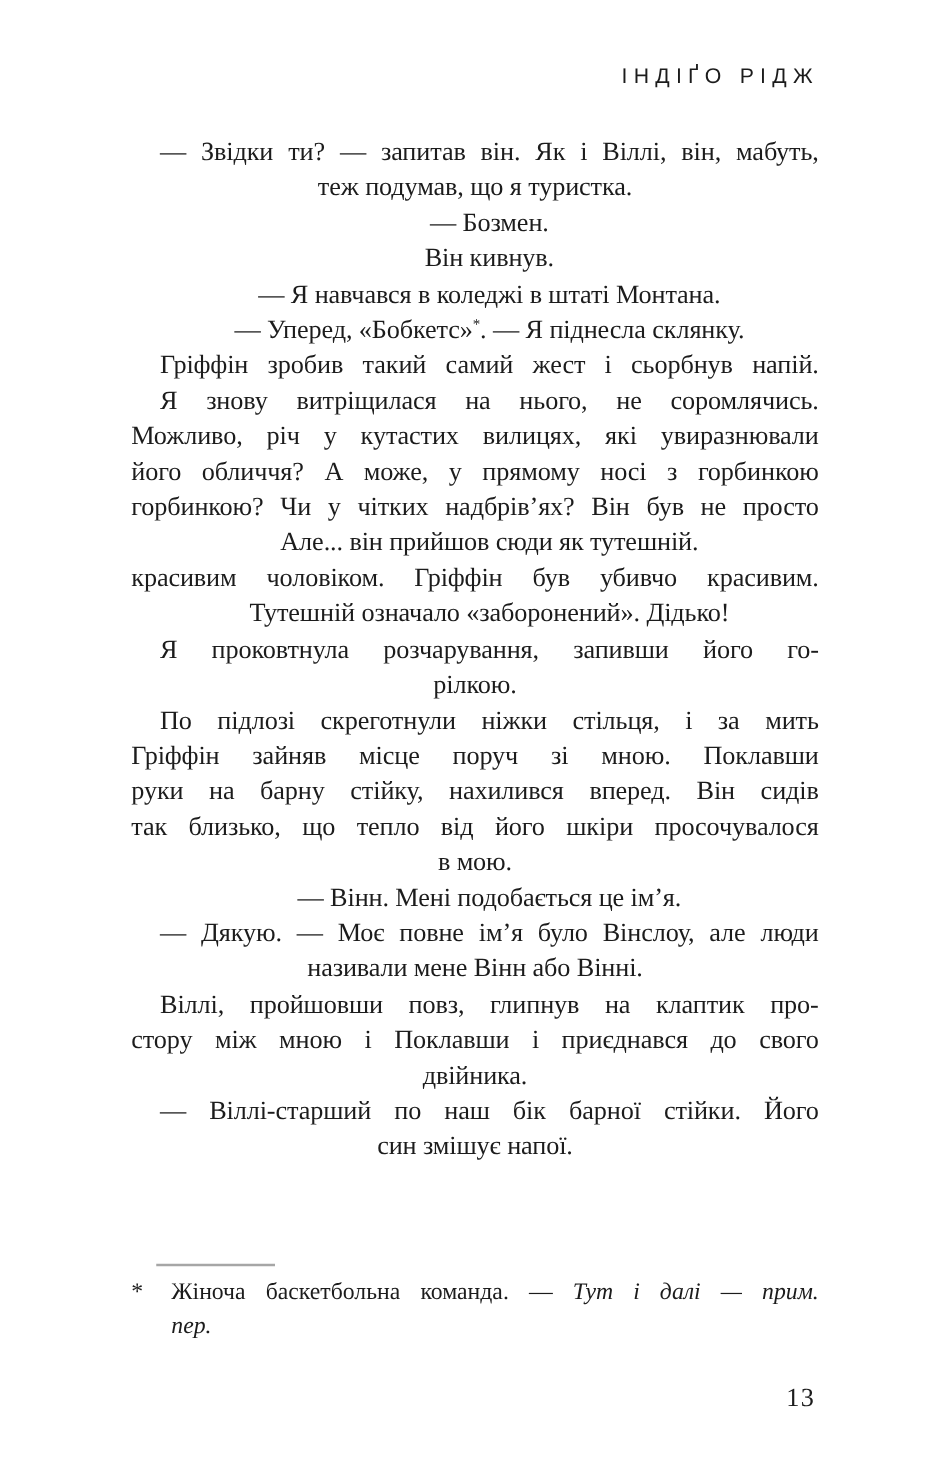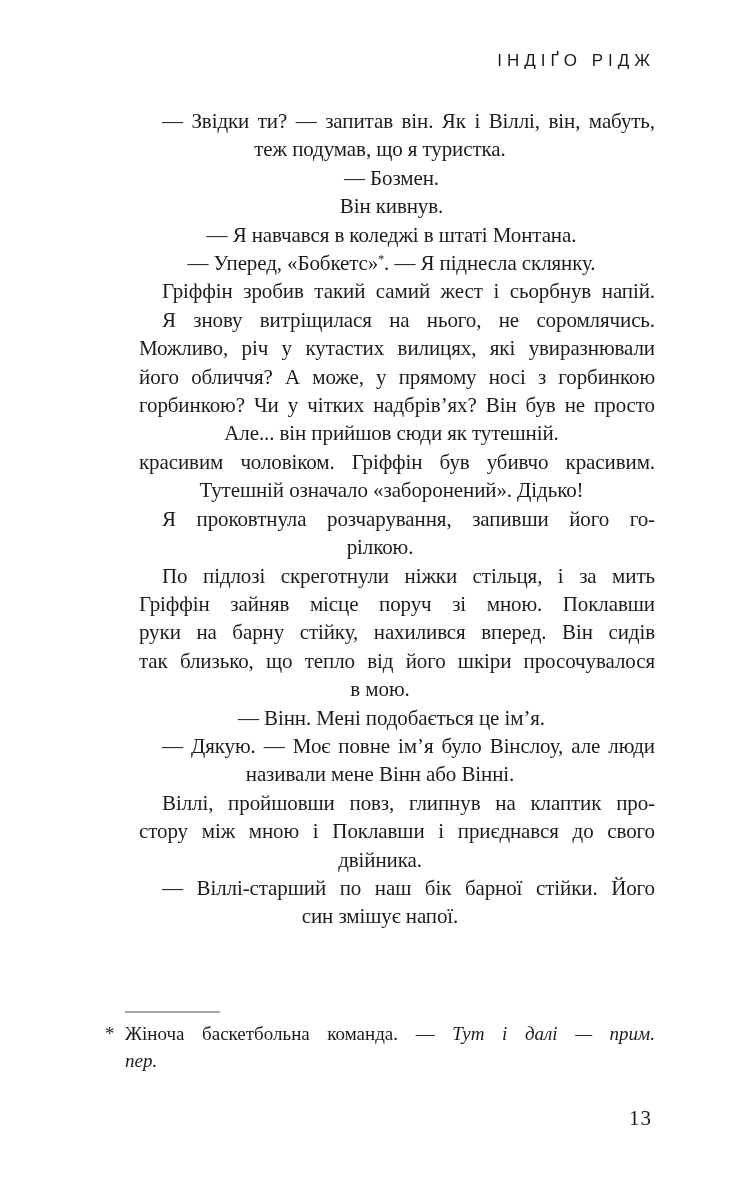--- a/index.html
+++ b/index.html
@@ -28,21 +28,21 @@
     position: absolute;
     left: 105px;
     top: 107px;
     width: 550px;
     font-size: 21px;
     line-height: 28.4px;
     letter-spacing: -0.1px;
   }
   .line { min-height: 28.4px; text-align: center; }
   .line.indent { text-indent: 23px; }
-  .line.jfy { text-align: justify; text-align-last: justify; margin-left: 34px; }
+  .line.jfy { text-align: justify; text-align-last: justify; }
   sup.fnref {
     font-size: 12px;
     line-height: 0;
     vertical-align: 7px;
   }
   .footnote-rule {
     position: absolute;
     left: 125px;
     top: 1011px;
     width: 95px;
@@ -52,21 +52,21 @@
   .footnote {
     position: absolute;
     left: 105px;
     top: 1021px;
     width: 550px;
     display: flex;
     font-size: 19px;
     line-height: 26.5px;
   }
   .fn-marker { flex: 0 0 20px; width: 20px; }
-  .fn-body { flex: 1; }
+  .fn-body { flex: 1; margin-left: 12px; }
   .fn-line1 { text-align: justify; text-align-last: justify; }
   .fn-italic { font-style: italic; text-align: right; }
   .page-number {
     position: absolute;
     top: 1106px;
     right: 104px;
     font-size: 21px;
     letter-spacing: 1px;
     color: var(--ink, #1c1c1c);
   }

